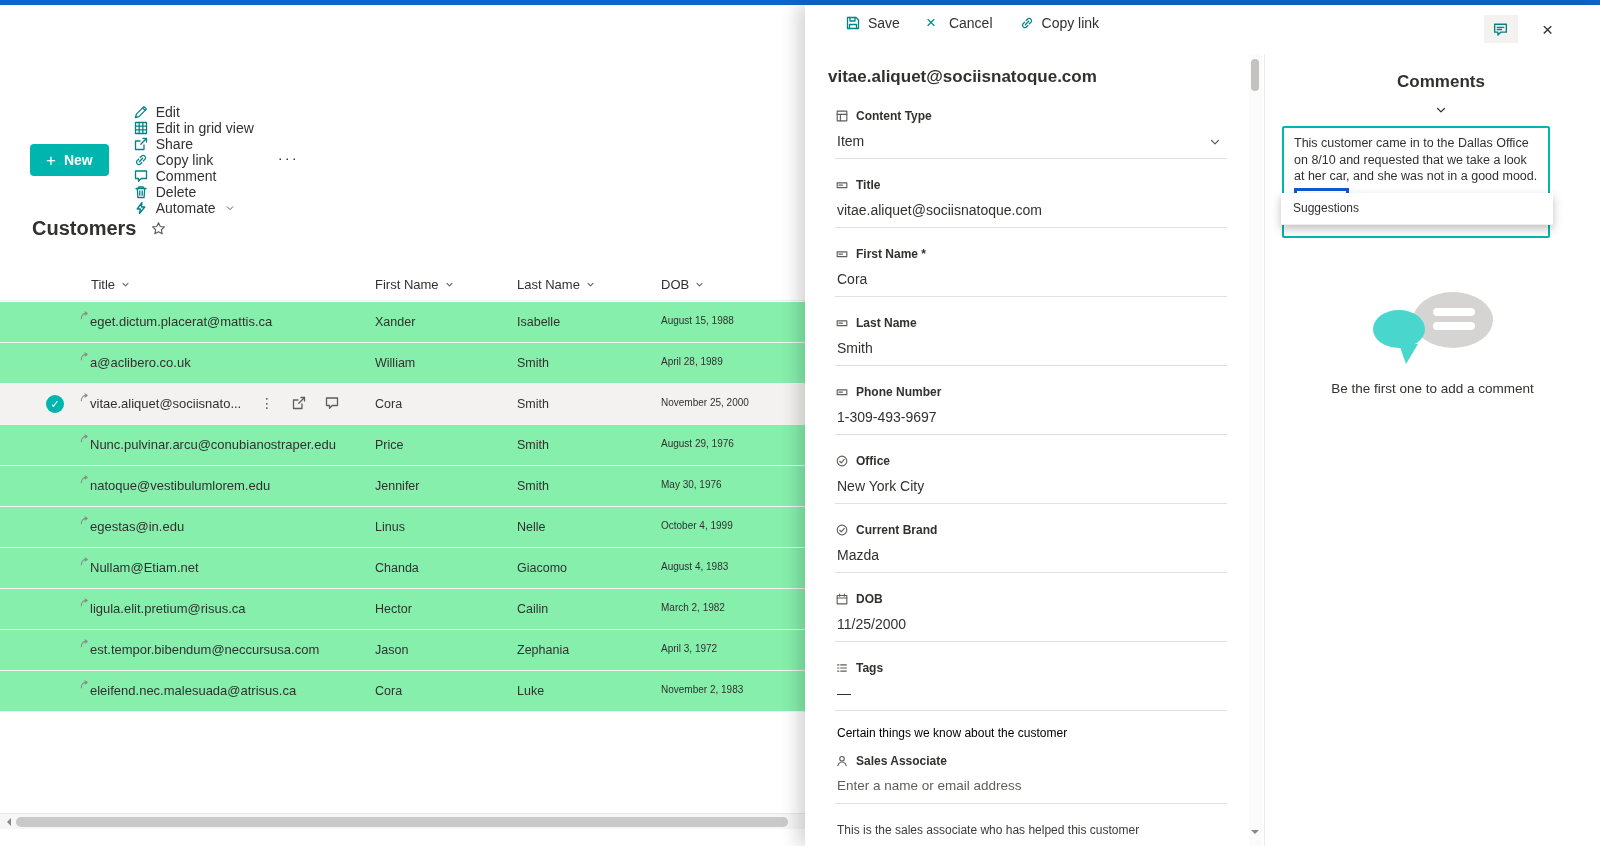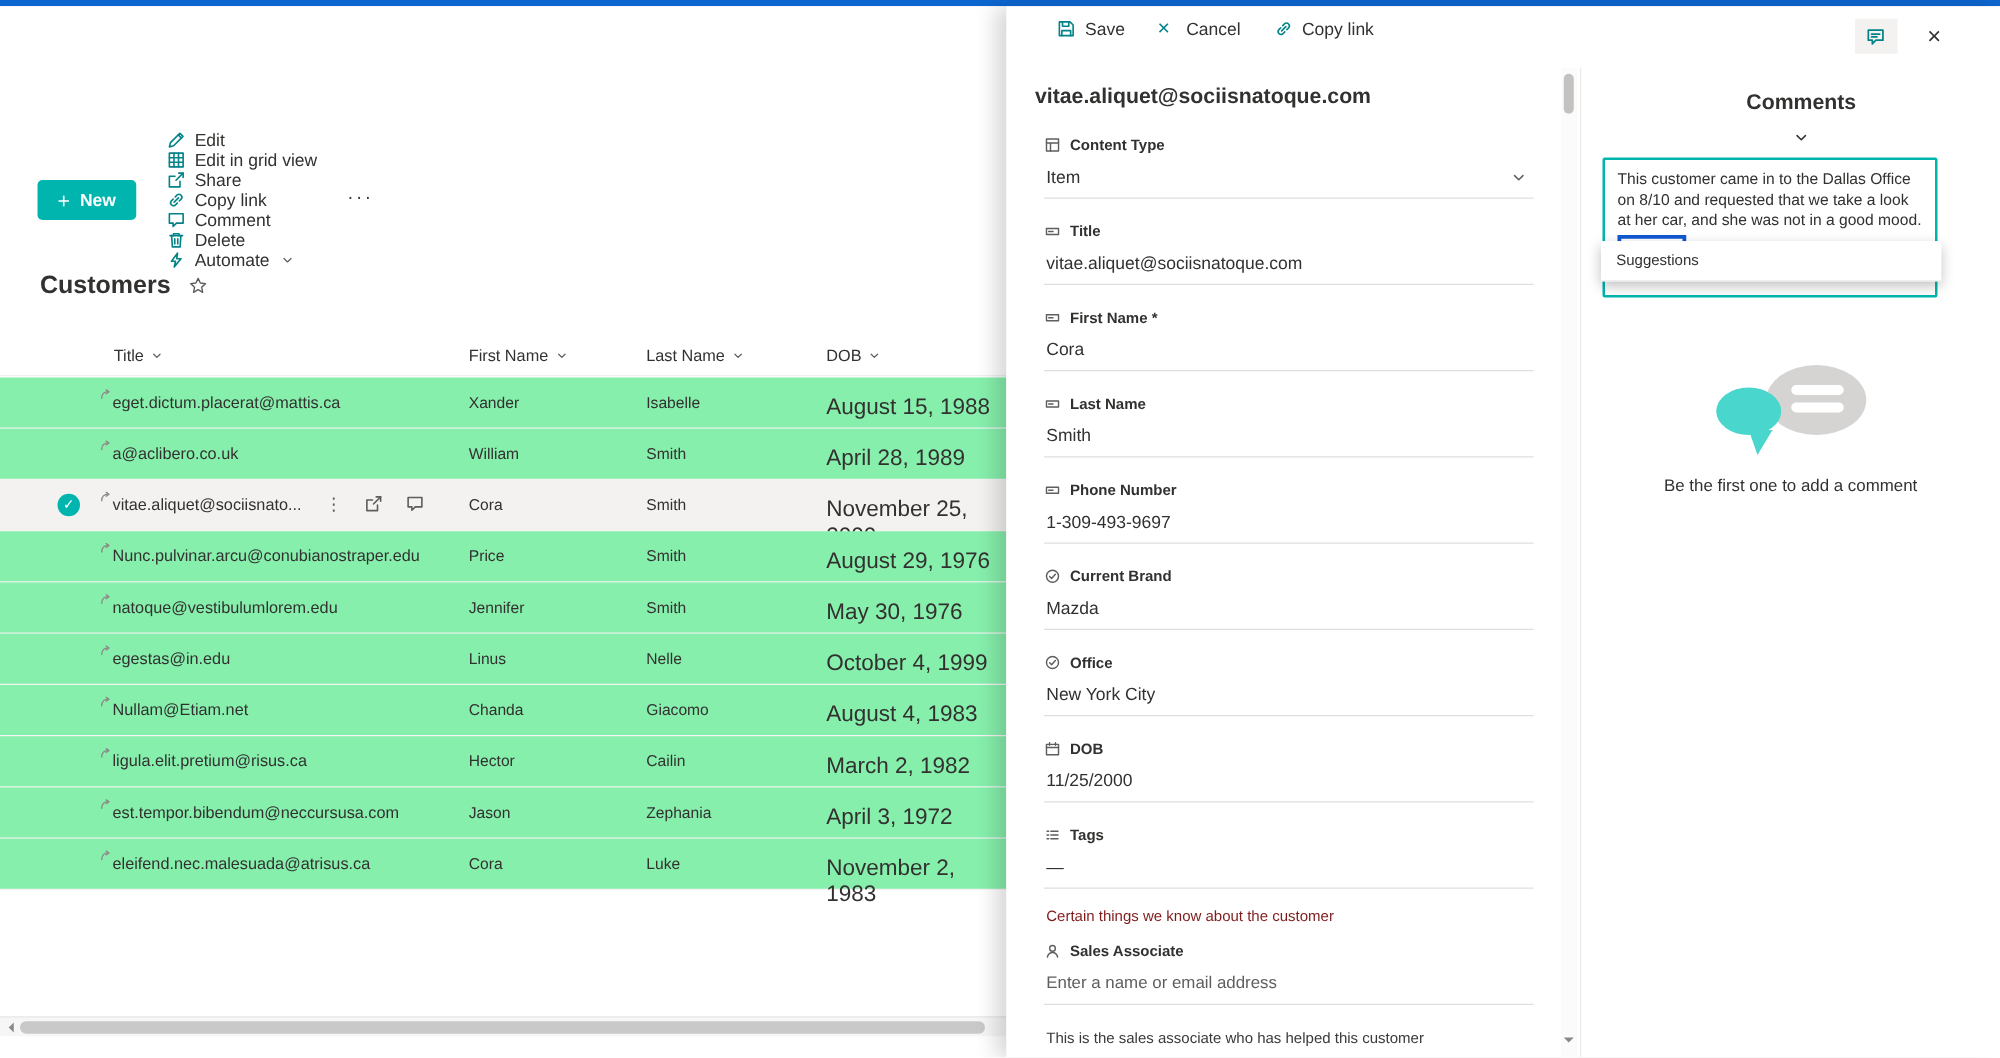--- a/index.html
+++ b/index.html
@@ -44,21 +44,21 @@
   .item-ico { position:absolute; left:80px; top:9px; width:9px; height:9px; color:#8a8886; }
   .cell-title { position:absolute; left:90px; top:12px; width:270px; font-size:13px; color:#323130;
     white-space:nowrap; overflow:hidden; cursor:pointer; }
   .row.selected .cell-title { width:170px; }
   .row-actions { display:none; position:absolute; left:260px; top:11px; align-items:center; gap:17px; color:#605e5c; }
   .row.selected .row-actions { display:flex; }
   .ra { width:16px; height:16px; display:inline-flex; cursor:pointer; color:#605e5c; }
   .ra.dots { font-size:14px; width:auto; }
   .cell-first { position:absolute; left:375px; top:13px; width:130px; font-size:12.5px; }
   .cell-last  { position:absolute; left:517px; top:13px; width:130px; font-size:12.5px; }
-  .cell-dob   { position:absolute; left:661px; top:13px; width:140px; font-size:18px; }
+  .cell-dob   { position:absolute; left:661px; top:13px; width:140px; font-size:10px; }
 
   .hscroll { position:absolute; top:808px; left:0; width:805px; height:16px; background:#f6f6f6; border-top:1px solid #e8e8e8; }
   .hs-thumb { position:absolute; left:16px; top:3px; width:772px; height:10px; background:#c9c9c9; border-radius:5px; }
   .hs-left { position:absolute; left:3px; top:4px; width:0; height:0; border:4px solid transparent; border-right-color:#8a8886; }
 
   
   .panel { position:absolute; left:805px; top:5px; width:795px; height:841px; background:#fff;
     box-shadow:-8px 0 16px rgba(0,0,0,.16); }
   .panel-header { position:absolute; top:0; left:0; width:100%; height:49px; }
   .ph-left { position:absolute; left:40px; top:10px; display:flex; align-items:center; gap:26px; }
@@ -69,21 +69,21 @@
   .close-x { font-size:19px; color:#323130; cursor:pointer; line-height:1; }
 
   .form-title { position:absolute; left:23px; top:62px; font-size:17px; font-weight:700; color:#323130; }
   .form-body { position:absolute; left:30px; top:104px; width:392px; height:737px; overflow:hidden; }
   .field { margin-bottom:19px; }
   .flabel { display:flex; align-items:center; gap:7px; font-size:12px; font-weight:700; color:#323130; margin-bottom:5px; }
   .f-ico { width:14px; height:14px; color:#605e5c; display:inline-flex; }
   .fvalue { position:relative; font-size:14px; color:#323130; padding:5px 20px 9px 2px;
     border-bottom:1px solid #e1dfdd; cursor:text; min-height:31px; }
   .f-chev { position:absolute; right:6px; top:8px; width:12px; height:12px; color:#605e5c; display:inline-flex; }
-  .f-desc { font-size:12px; color:#7f1d1d; margin:-4px 0 14px 2px; }
+  .f-desc { font-size:12px; color:#000000; margin:-4px 0 14px 2px; }
   .fvalue.placeholder { color:#605e5c; font-size:13.5px; }
   .cut-text { font-size:12px; color:#3b3a39; margin-left:2px; }
 
   .vscroll { position:absolute; left:444px; top:49px; width:13px; height:792px; background:#fbfbfb; }
   .vs-thumb { position:absolute; left:2px; top:5px; width:8px; height:32px; background:#c4c2c0; border-radius:4px; }
   .vs-down { position:absolute; left:2px; bottom:8px; width:0; height:0; border:4px solid transparent; border-top-color:#8a8886; }
 
   
   .comments-col { position:absolute; left:459px; top:49px; width:336px; height:792px; border-left:1px solid #edebe9; }
   .c-header { display:flex; align-items:center; gap:9px; margin:18px 0 10px 17px; font-size:17px; font-weight:700; color:#323130; cursor:pointer;flex-direction:column; }
@@ -566,40 +566,40 @@
   </div>
 
   <div class="field">
     <div class="flabel">
       <span class="f-ico">
                 <svg viewBox="0 0 16 16" fill="none" stroke="currentColor" stroke-width="1.3" stroke-linecap="round" stroke-linejoin="round">
                   <circle cx="8" cy="8" r="5.5"></circle>
                   <path d="M5.4 8.3l1.8 1.8 3.4-4"></path>
                 </svg>
               </span>
-      <span>Current Brand</span>
-    </div>
-    <div class="fvalue">
-      <span>Mazda</span>
+      <span>Office</span>
+    </div>
+    <div class="fvalue">
+      <span>New York City</span>
       
     </div>
   </div>
 
   <div class="field">
     <div class="flabel">
       <span class="f-ico">
                 <svg viewBox="0 0 16 16" fill="none" stroke="currentColor" stroke-width="1.3" stroke-linecap="round" stroke-linejoin="round">
                   <circle cx="8" cy="8" r="5.5"></circle>
                   <path d="M5.4 8.3l1.8 1.8 3.4-4"></path>
                 </svg>
               </span>
-      <span>Office</span>
-    </div>
-    <div class="fvalue">
-      <span>New York City</span>
+      <span>Current Brand</span>
+    </div>
+    <div class="fvalue">
+      <span>Mazda</span>
       
     </div>
   </div>
 
   <div class="field">
     <div class="flabel">
       <span class="f-ico">
                 <svg viewBox="0 0 16 16" fill="none" stroke="currentColor" stroke-width="1.3" stroke-linecap="round" stroke-linejoin="round">
                   <path d="M2.5 4h11v9.5h-11z"></path>
                   <path d="M2.5 6.8h11"></path>

